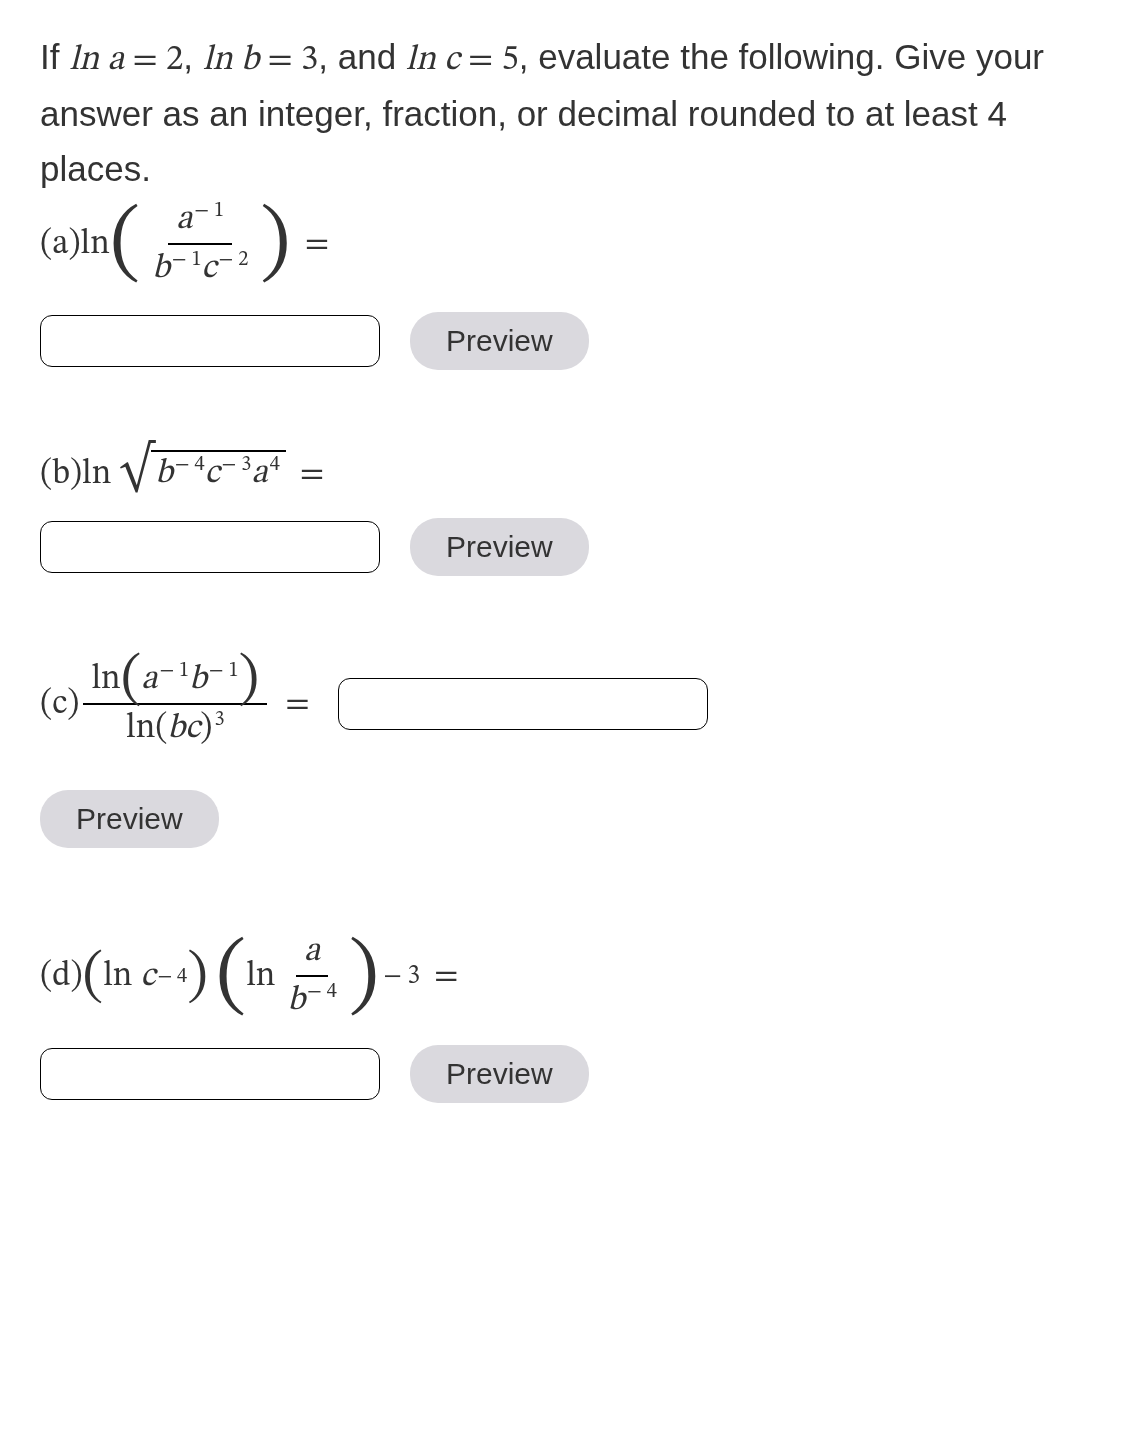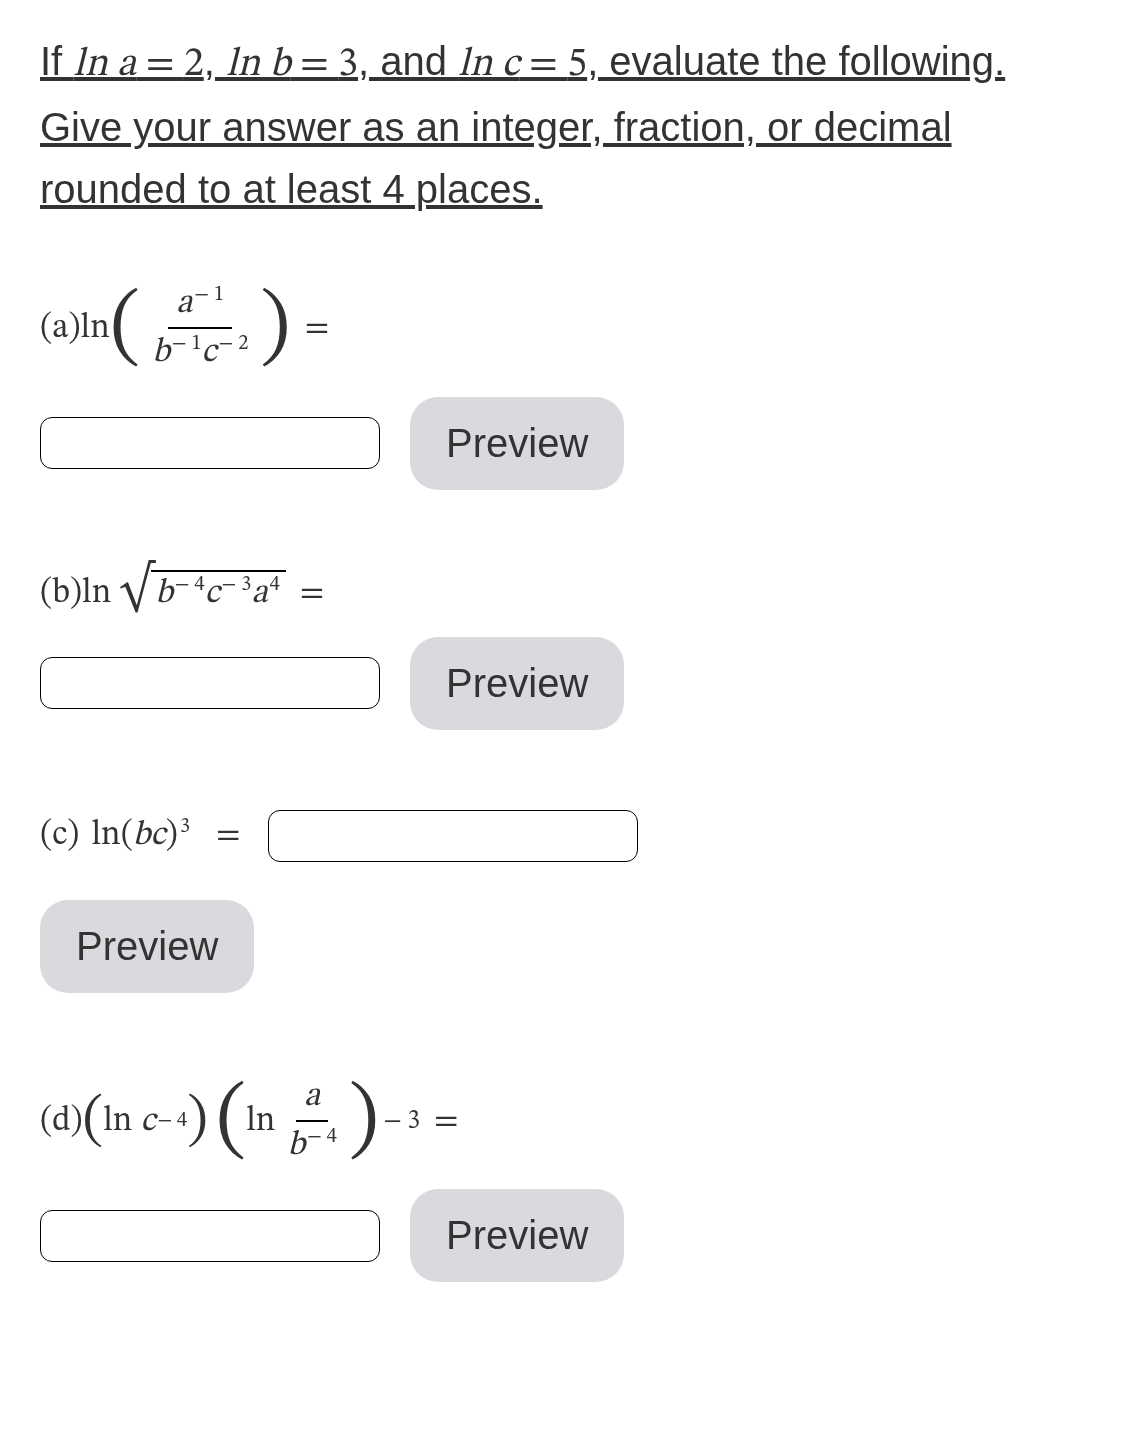--- a/index.html
+++ b/index.html
@@ -4,24 +4,22 @@
   <style>
     * { margin: 0; padding: 0; box-sizing: border-box; }
     body {
       font-family: "Segoe UI", -apple-system, BlinkMacSystemFont, sans-serif;
       background: #fff;
       padding: 30px 40px;
       width: 1125px;
       color: #333;
     }
     .problem-text {
-      font-size: 40px;
+      font-size: 35px;
       line-height: 1.55;
-      margin-bottom: 60px;
-      text-decoration: underline;
     }
     .math { font-family: "Cambria Math", "STIX Two Math", "Latin Modern Math", serif; }
     .mi { font-style: italic; }
     
     .part {
       margin-bottom: 80px;
     }
     .part-row {
       display: flex;
       align-items: center;
@@ -45,22 +43,22 @@
       border: 1.5px solid #000;
       border-radius: 12px;
       font-size: 24px;
       padding: 0 12px;
       background: #fff;
     }
     .preview-btn {
       background: #dad9de;
       border: none;
       border-radius: 28px;
-      padding: 24px 36px;
-      font-size: 40px;
+      padding: 12px 36px;
+      font-size: 30px;
       color: #333;
       cursor: pointer;
       font-family: inherit;
     }
     .preview-btn.small-wrap {
       margin-top: 18px;
     }
     
     .frac {
       display: inline-flex;
@@ -161,20 +159,23 @@
     <input class="answer-input" value="" style="">
     <button class="preview-btn">Preview</button>
   </div>
 </div>
 
 <div class="part">
   <div class="part-row" style="gap:14px;">
     <span class="formula">
       <span>(c) </span>
       <span class="frac">
+        <span class="num">
+          <span>ln</span><span class="lparen-med">(</span><span class="mi">a</span><span class="sup">− 1</span><span class="mi">b</span><span class="sup">− 1</span><span class="rparen-med">)</span>
+        </span>
         <span class="den">
           <span>ln</span>(<span class="mi">bc</span>)<span class="sup">3</span>
         </span>
       </span>
       <span class="eq">=</span>
     </span>
     <input class="answer-input-wide" value="" style="">
   </div>
   <button class="preview-btn small-wrap">Preview</button>
 </div>

